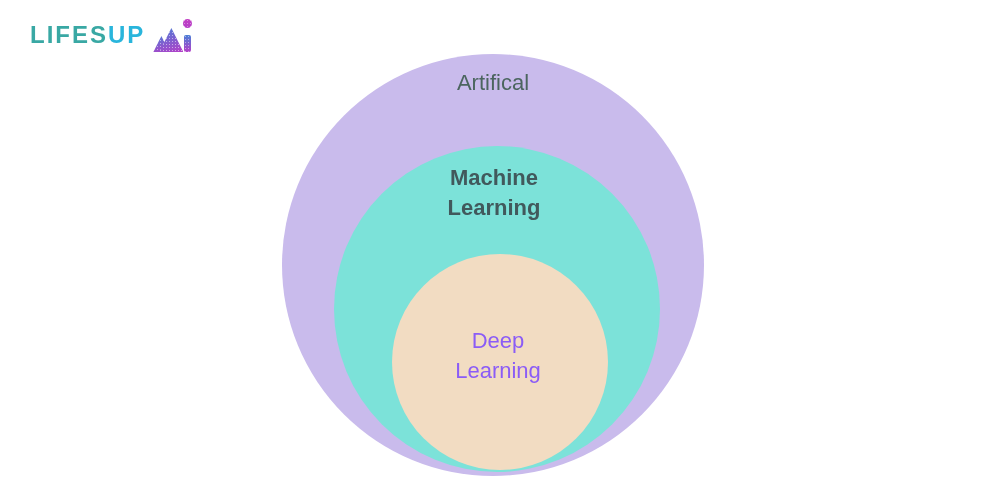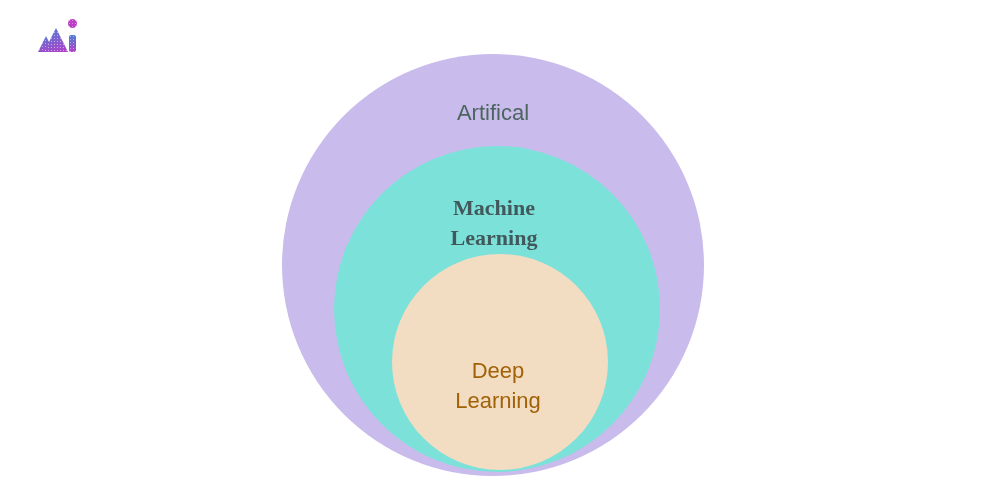--- a/index.html
+++ b/index.html
@@ -82,51 +82,53 @@
   .circle-ml { left: 334px; top: 146px; width: 326px; height: 326px; }
   .circle-dl { left: 392px; top: 254px; width: 216px; height: 216px; }
 
   .circle-label {
     position: absolute;
     transform: translateX(-50%);
     text-align: center;
     font-size: 22px;
     line-height: 30px;
     white-space: nowrap;
-    margin-top: 30px;
   }
   .label-ai { left: 493px; top: 68px; }
   .label-ml { left: 494px; top: 163px; font-weight: bold; }
   .label-dl { left: 498px; top: 326px; }
 </style>
 </head>
 <body>
 
 <div class="canvas">
 
   <div class="logo">
+    <div class="logo-text">
+      <span style="color: rgb(57, 168, 164);">LIFES</span><span style="color: rgb(41, 181, 220);">UP</span>
+    </div>
     <div class="monogram">
       <span class="mono-tri small" style="--c1: #4a7fd6; --c2: #b53fc8;"></span>
       <span class="mono-tri big" style="--c1: #4a7fd6; --c2: #b53fc8;"></span>
       <span class="mono-i-stem" style="--c1: #4a7fd6; --c2: #b53fc8;"></span>
       <span class="mono-i-dot" style="--c1: #c23fc4; --c2: #b53fc8;"></span>
     </div>
   </div>
 
   <div class="circle circle-ai" style="background: rgb(201, 187, 236);"></div>
   <div class="circle circle-ml" style="background: rgb(124, 226, 217);"></div>
   <div class="circle circle-dl" style="background: rgb(242, 220, 194);"></div>
 
   <div class="circle-label label-ai" style="color: rgb(76, 101, 95);">
     <div>Artifical</div>
   </div>
 
-  <div class="circle-label label-ml" style="color: rgb(65, 89, 92); font-family: Liberation Serif, serif;">
+  <div class="circle-label label-ml" style="color: rgb(65, 89, 92);">
     <div>Machine</div>
     <div>Learning</div>
   </div>
 
-  <div class="circle-label label-dl" style="color: #a16207;">
+  <div class="circle-label label-dl" style="color: #8b5cf6;">
     <div>Deep</div>
     <div>Learning</div>
   </div>
 
 </div>
 
 </body></html>

